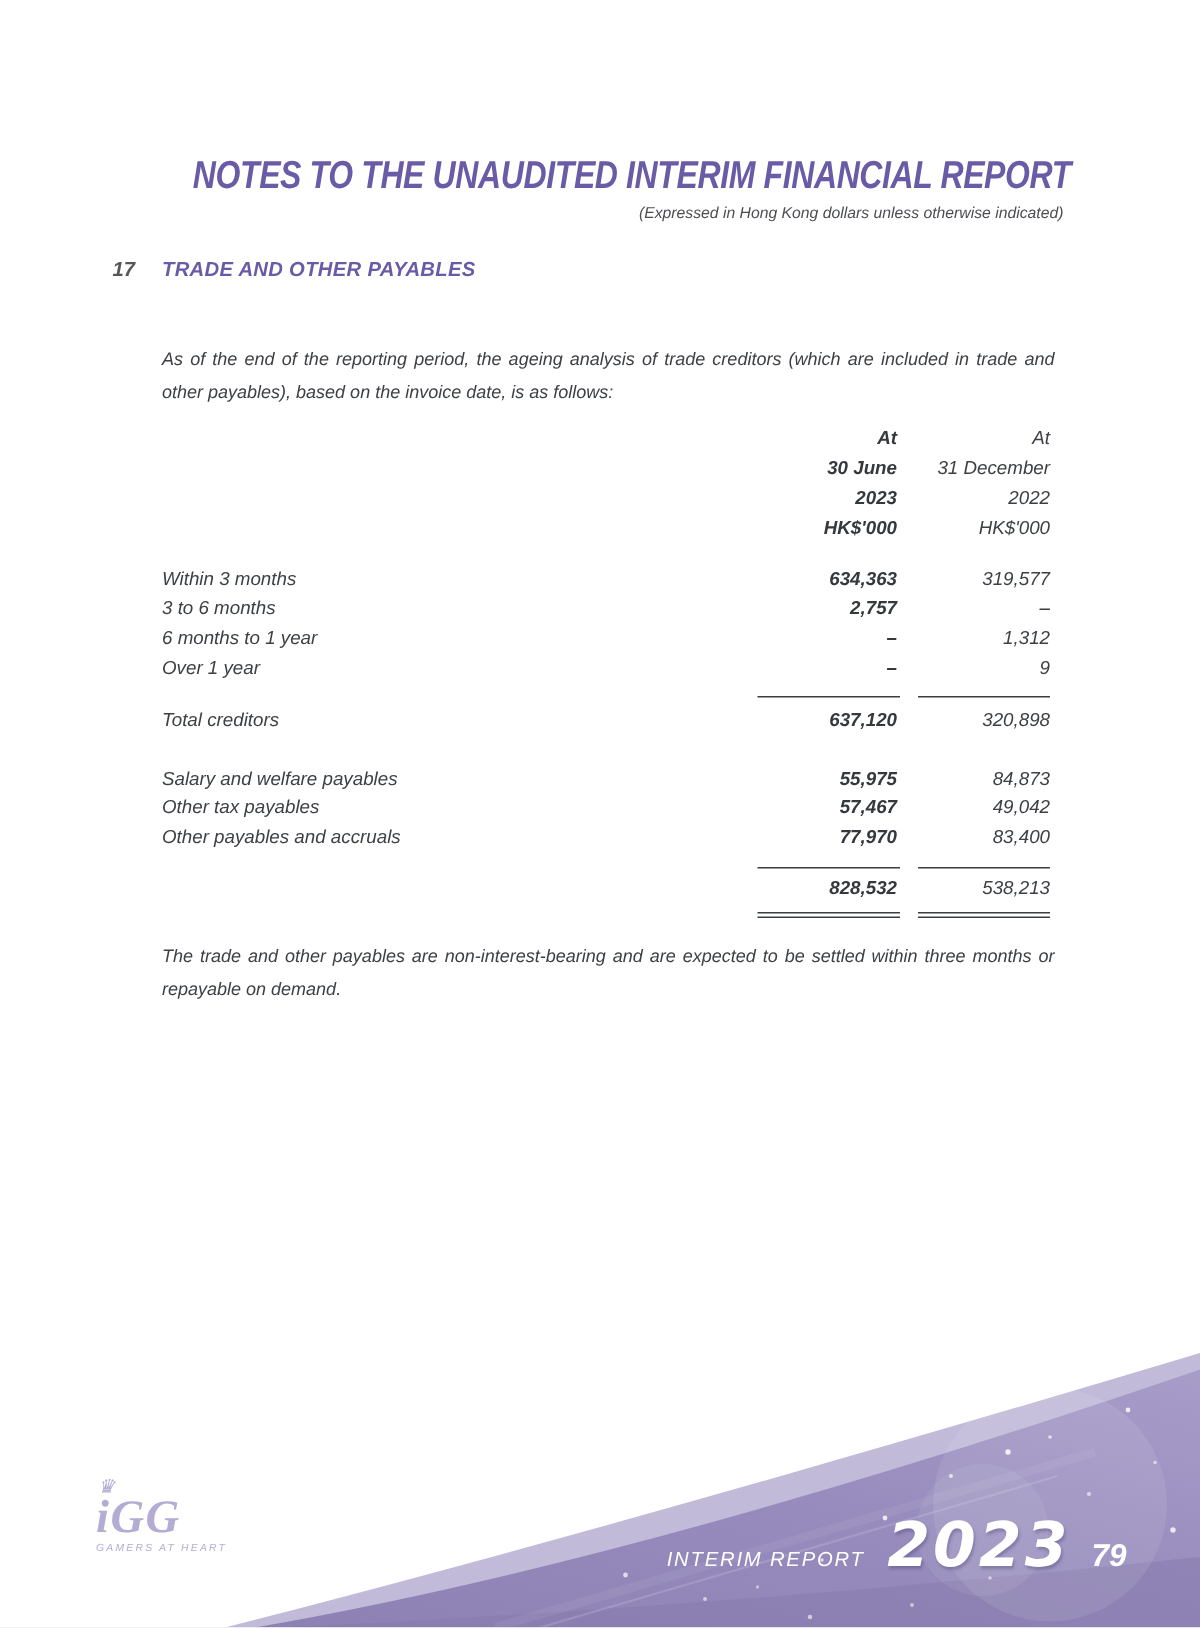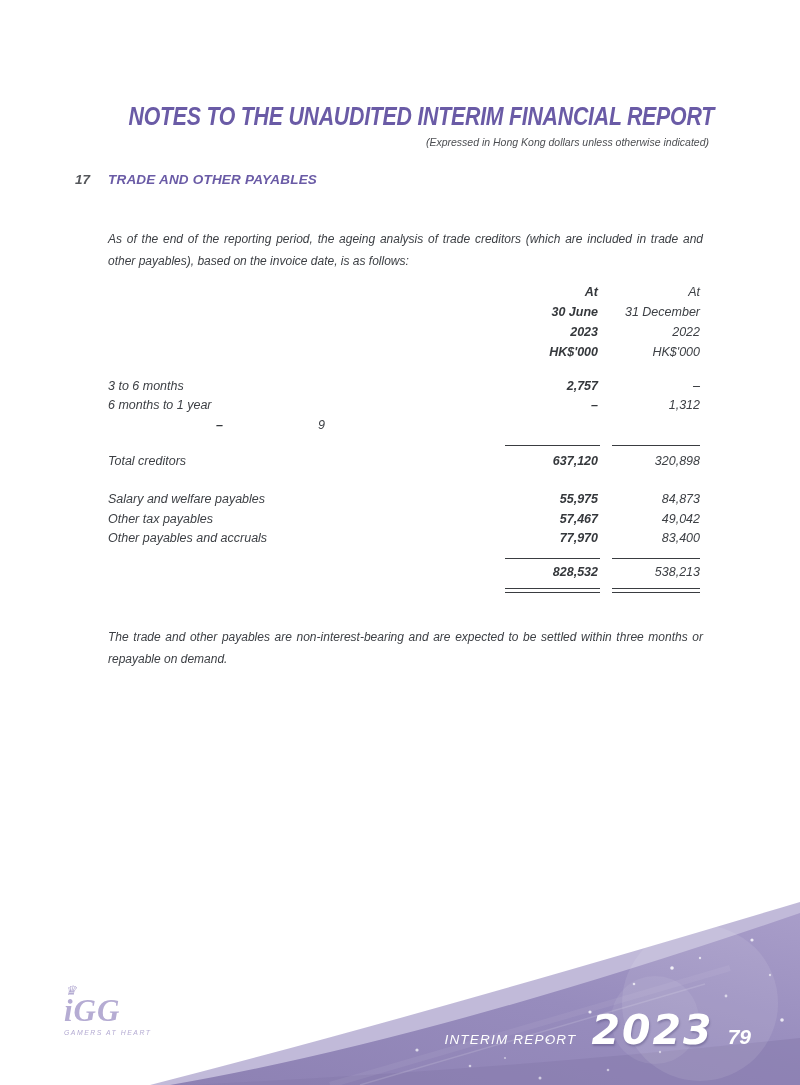--- a/index.html
+++ b/index.html
@@ -106,30 +106,36 @@
       <div class="t-row">
           <span class="t-lbl"></span>
         <span class="t-c1 h-bold">HK$'000</span>
         <span class="t-c2">HK$'000</span>
         </div>
     </div>
 
     <div class="sp14"></div>
 
     <div class="t-row">
+      <span class="t-lbl">Within 3 months</span>
+      <span class="t-c1">634,363</span>
+      <span class="t-c2">319,577</span>
+      </div>
+    <div class="t-row">
       <span class="t-lbl">3 to 6 months</span>
       <span class="t-c1">2,757</span>
       <span class="t-c2">–</span>
       </div>
     <div class="t-row">
       <span class="t-lbl">6 months to 1 year</span>
       <span class="t-c1">–</span>
       <span class="t-c2">1,312</span>
       </div>
     <div class="t-row">
+      <span class="t-lbl">Over 1 year</span>
       <span class="t-c1">–</span>
       <span class="t-c2">9</span>
       </div>
 
     <div class="rule-row">
       <span class="t-lbl"></span>
       <span class="t-c1"><span class="rule rule-c1"></span></span>
       <span class="t-c2"><span class="rule rule-c2"></span></span>
       </div>
 

